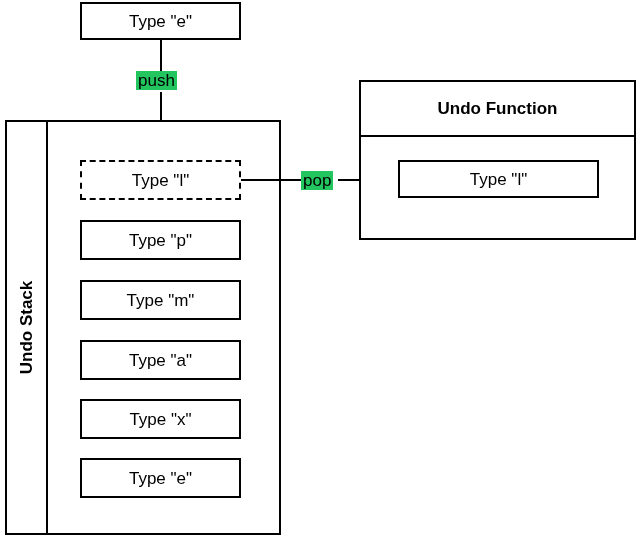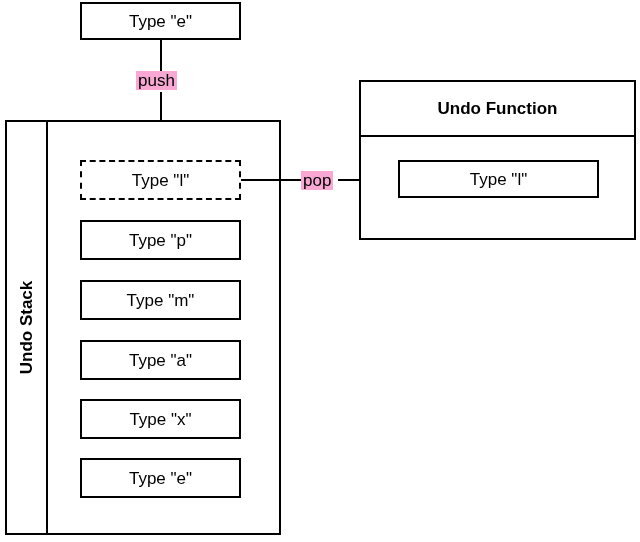--- a/index.html
+++ b/index.html
@@ -140,21 +140,21 @@
   .arrow-right {
     border-top: 8px solid transparent;
     border-bottom: 8px solid transparent;
     border-left: 13px solid #000000;
   }
 
   .conn-label {
     position: absolute;
     font-size: 17px;
     color: #000000;
-    background: #f9a8d4;
+    background: #22c55e;
     line-height: 1;
     white-space: nowrap;
     padding: 1px 2px;
   }
 
   
   #push-line-top   { left: 160px; top: 40px;  height: 32px; }
   #push-line-bot   { left: 160px; top: 92px;  height: 39px; }
   #push-label      { left: 136px; top: 71px; }
 

